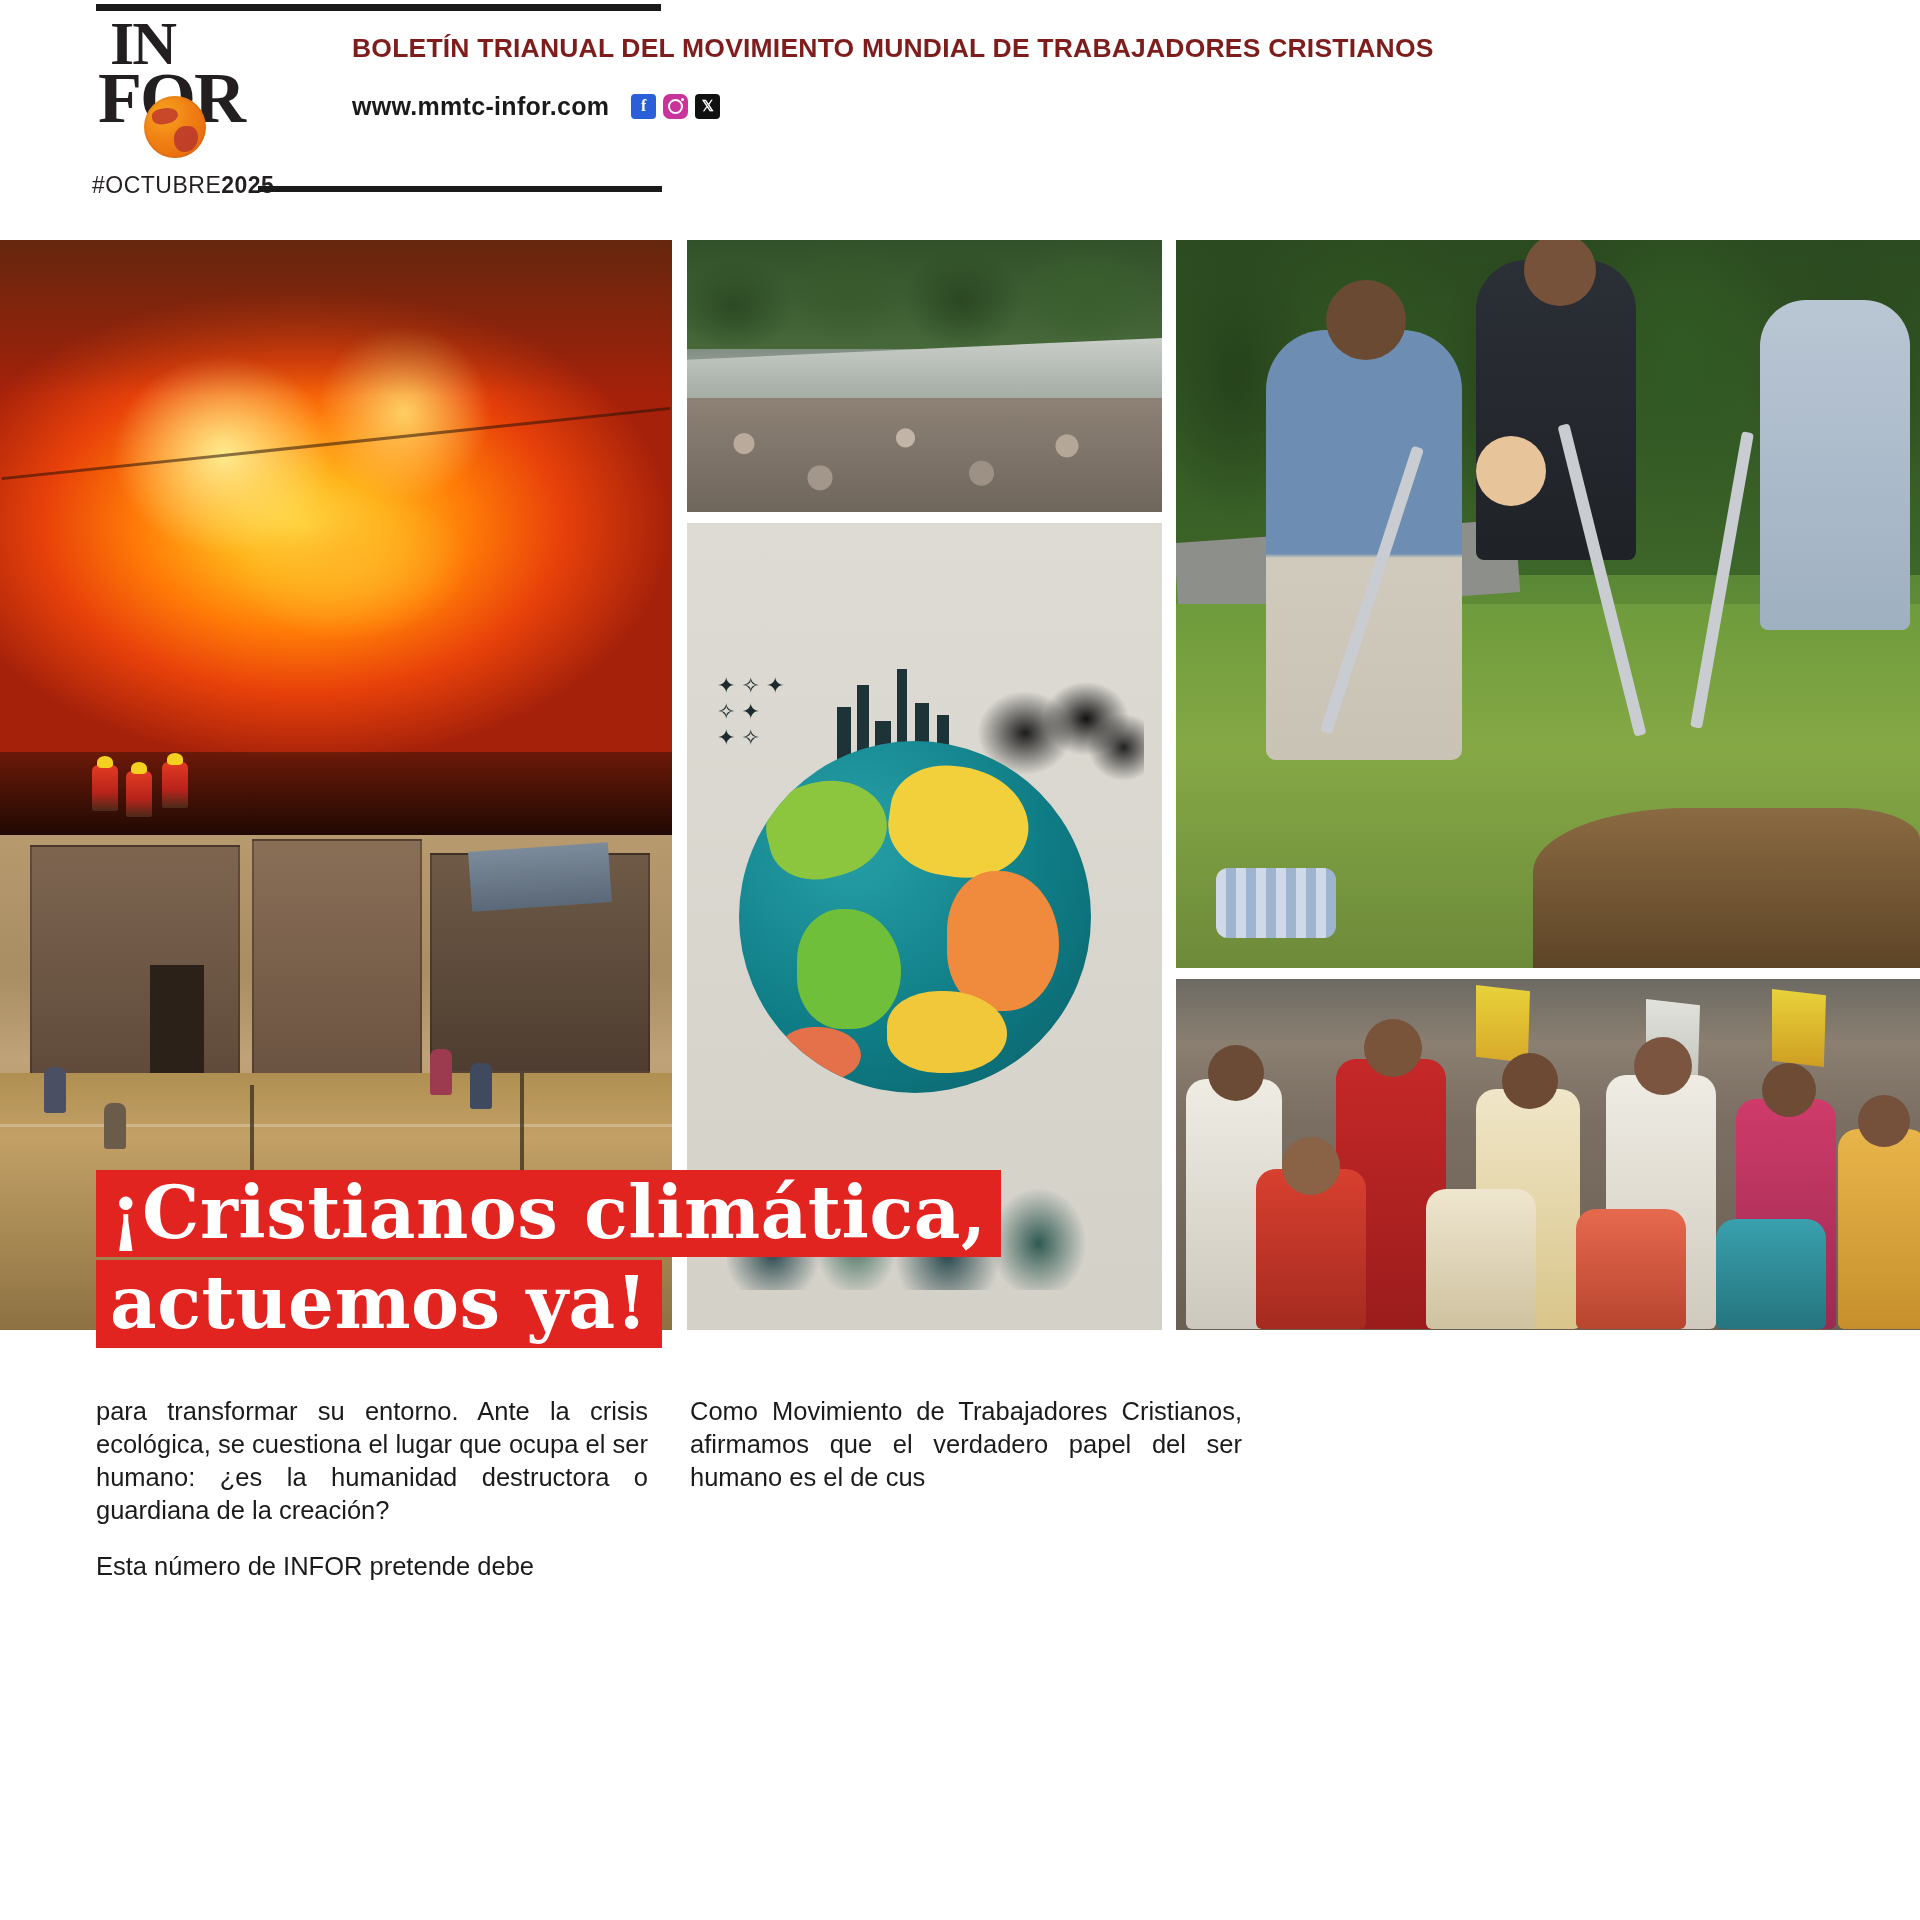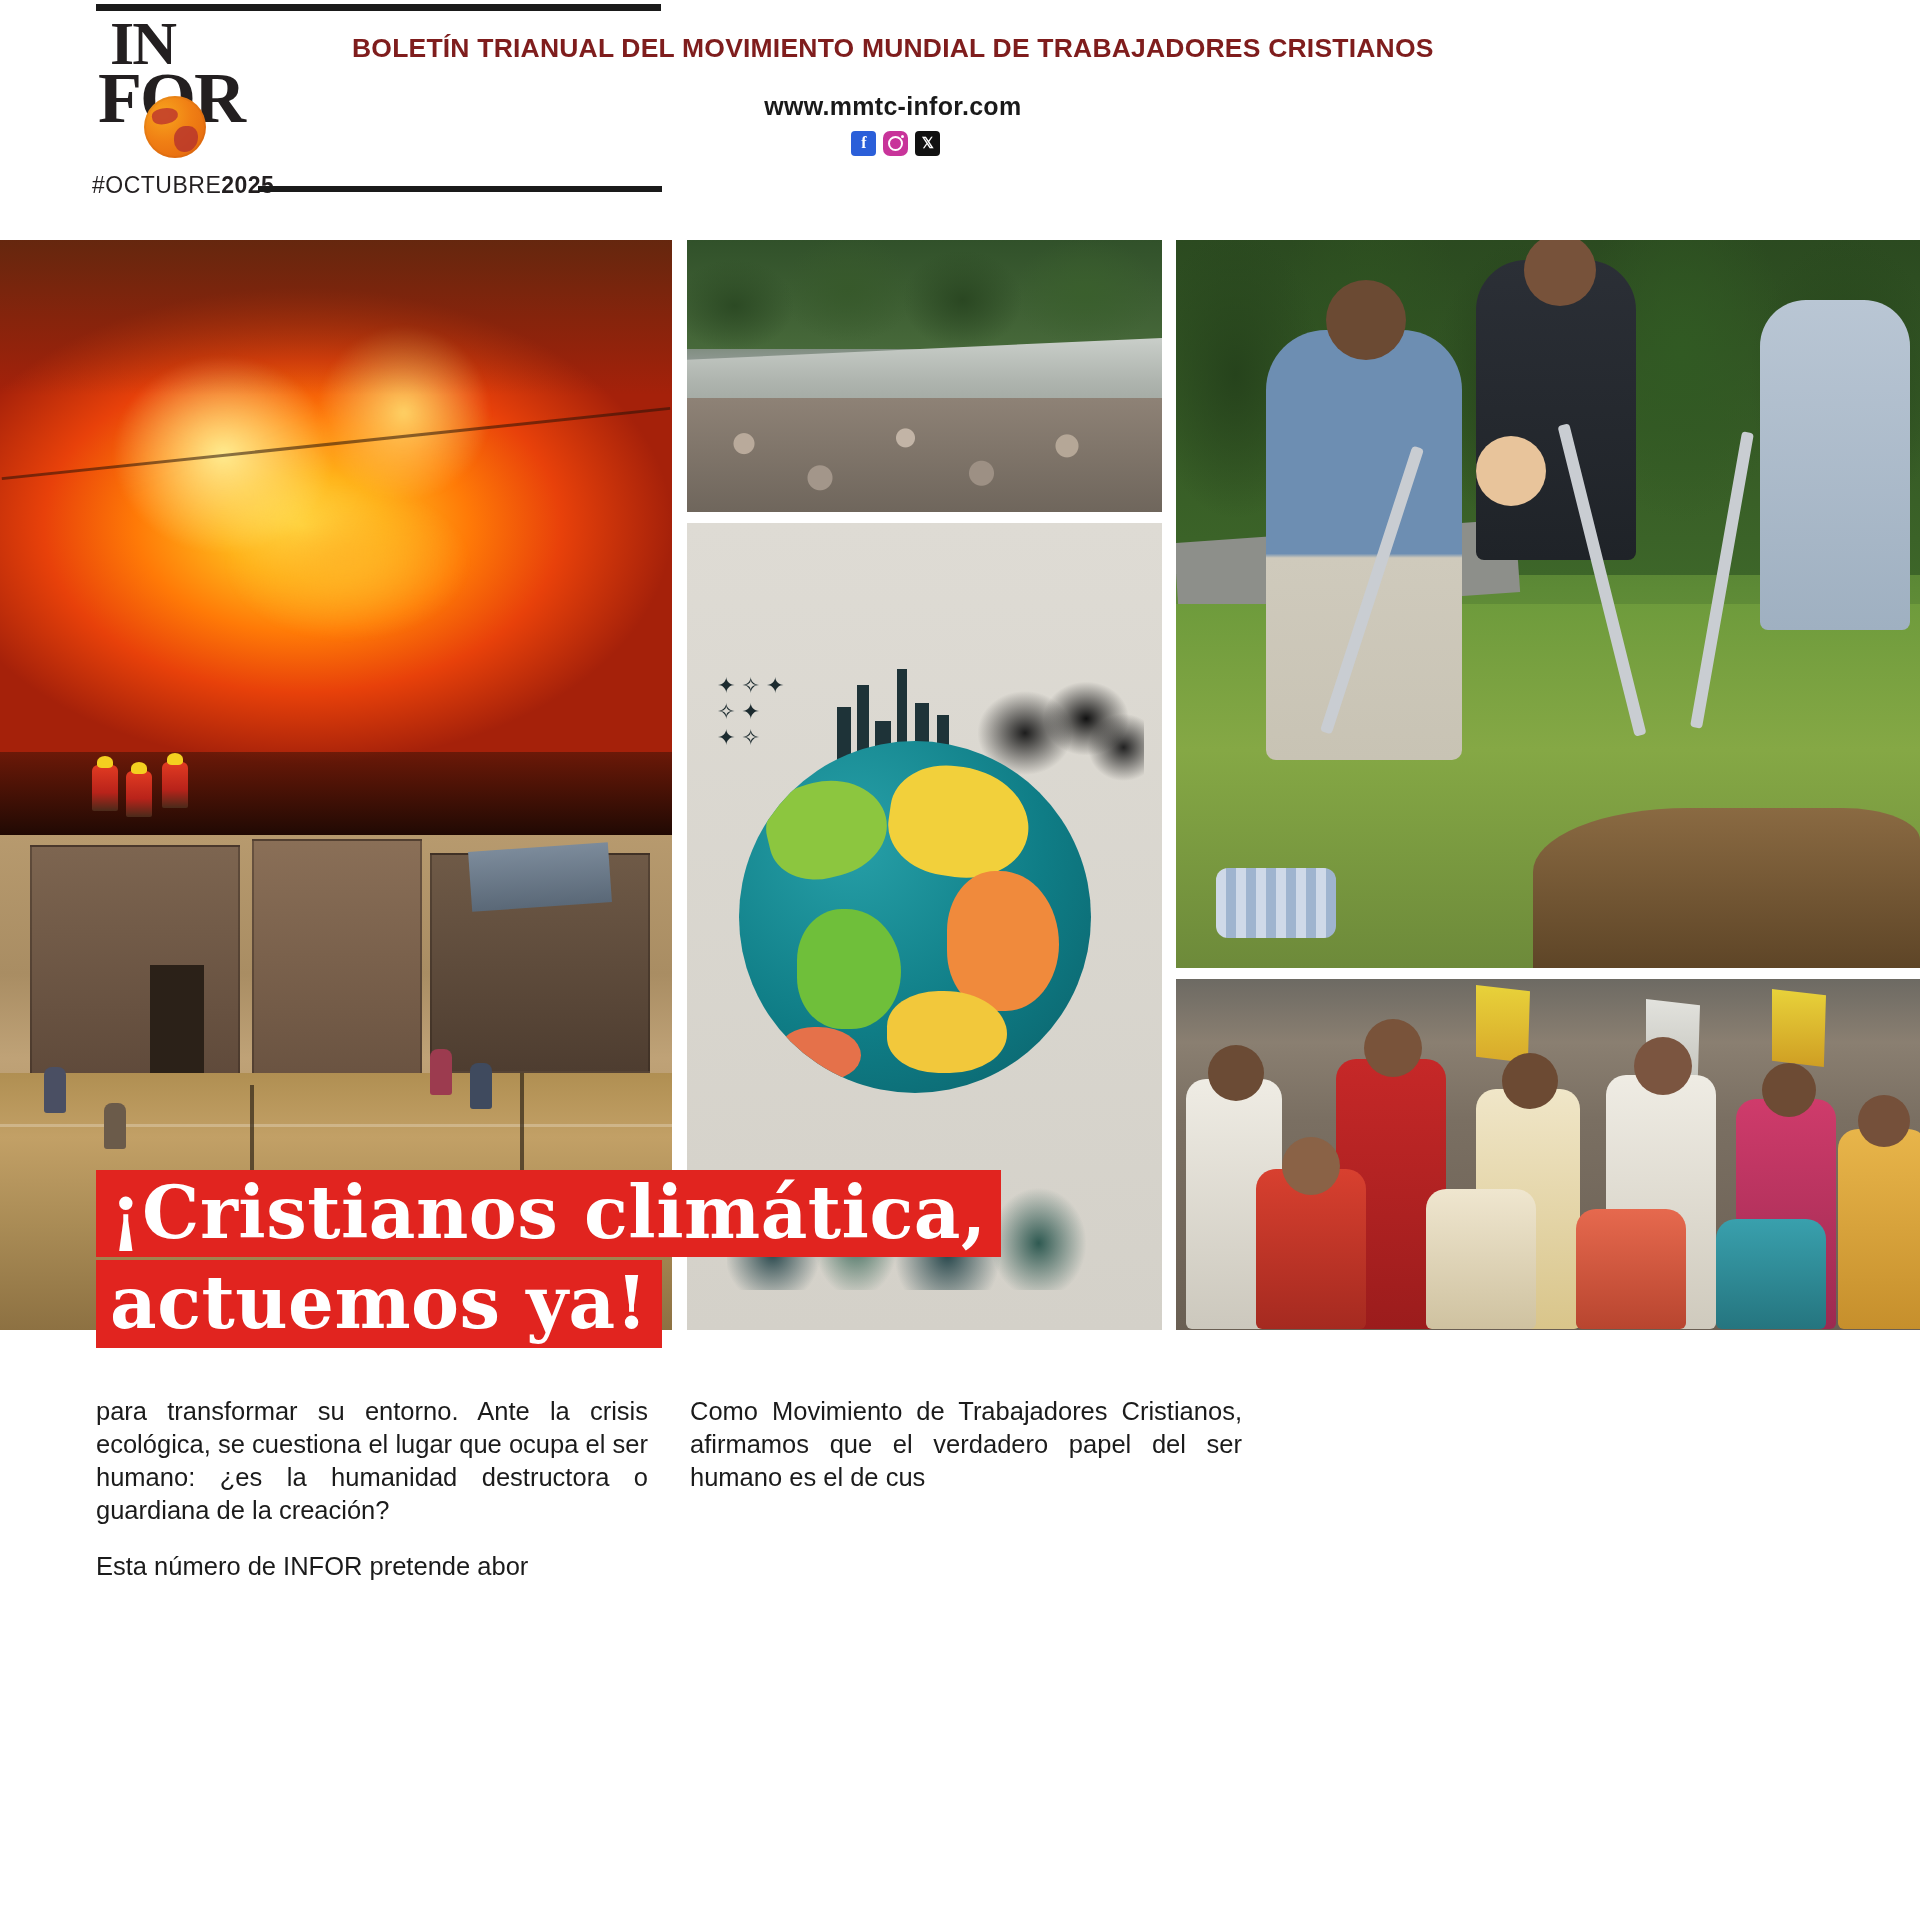--- a/index.html
+++ b/index.html
@@ -99,22 +99,21 @@
     font-size: 26.5px;
     line-height: 1.28;
     letter-spacing: .2px;
     color: #7f1d1d;
     text-transform: uppercase;
   }
   .mast-web-row {
     margin-top: 26px;
     display: flex;
     align-items: center;
-    gap: 10px;
-    flex-direction: column;
+    gap: 16px;
   }
   .mast-web {
     font-family: "Liberation Sans", sans-serif;
     font-weight: bold;
     font-size: 25px;
     color: #1a1a1a;
     letter-spacing: .3px;
   }
   .social {
     display: flex;
@@ -596,18 +595,18 @@
 </div>
 
 <div class="headline-wrap">
   <h1 class="headline">¡Cristianos climática,</h1>
   <h1 class="headline">actuemos ya!</h1>
 </div>
 
 <div class="columns">
   <div class="col">
     <p>para transformar su entorno. Ante la crisis ecológica, se cuestiona el lugar que ocupa el ser humano: ¿es la humanidad destructora o guardiana de la creación?</p>
-    <p>Esta número de INFOR pretende abor</p>
+    <p>Esta número de INFOR pretende debe</p>
   </div>
   <div class="col">
     <p>Como Movimiento de Trabajadores Cristianos, afirmamos que el verdadero papel del ser humano es el de cus</p>
   </div>
 </div>
 
 </body></html>

